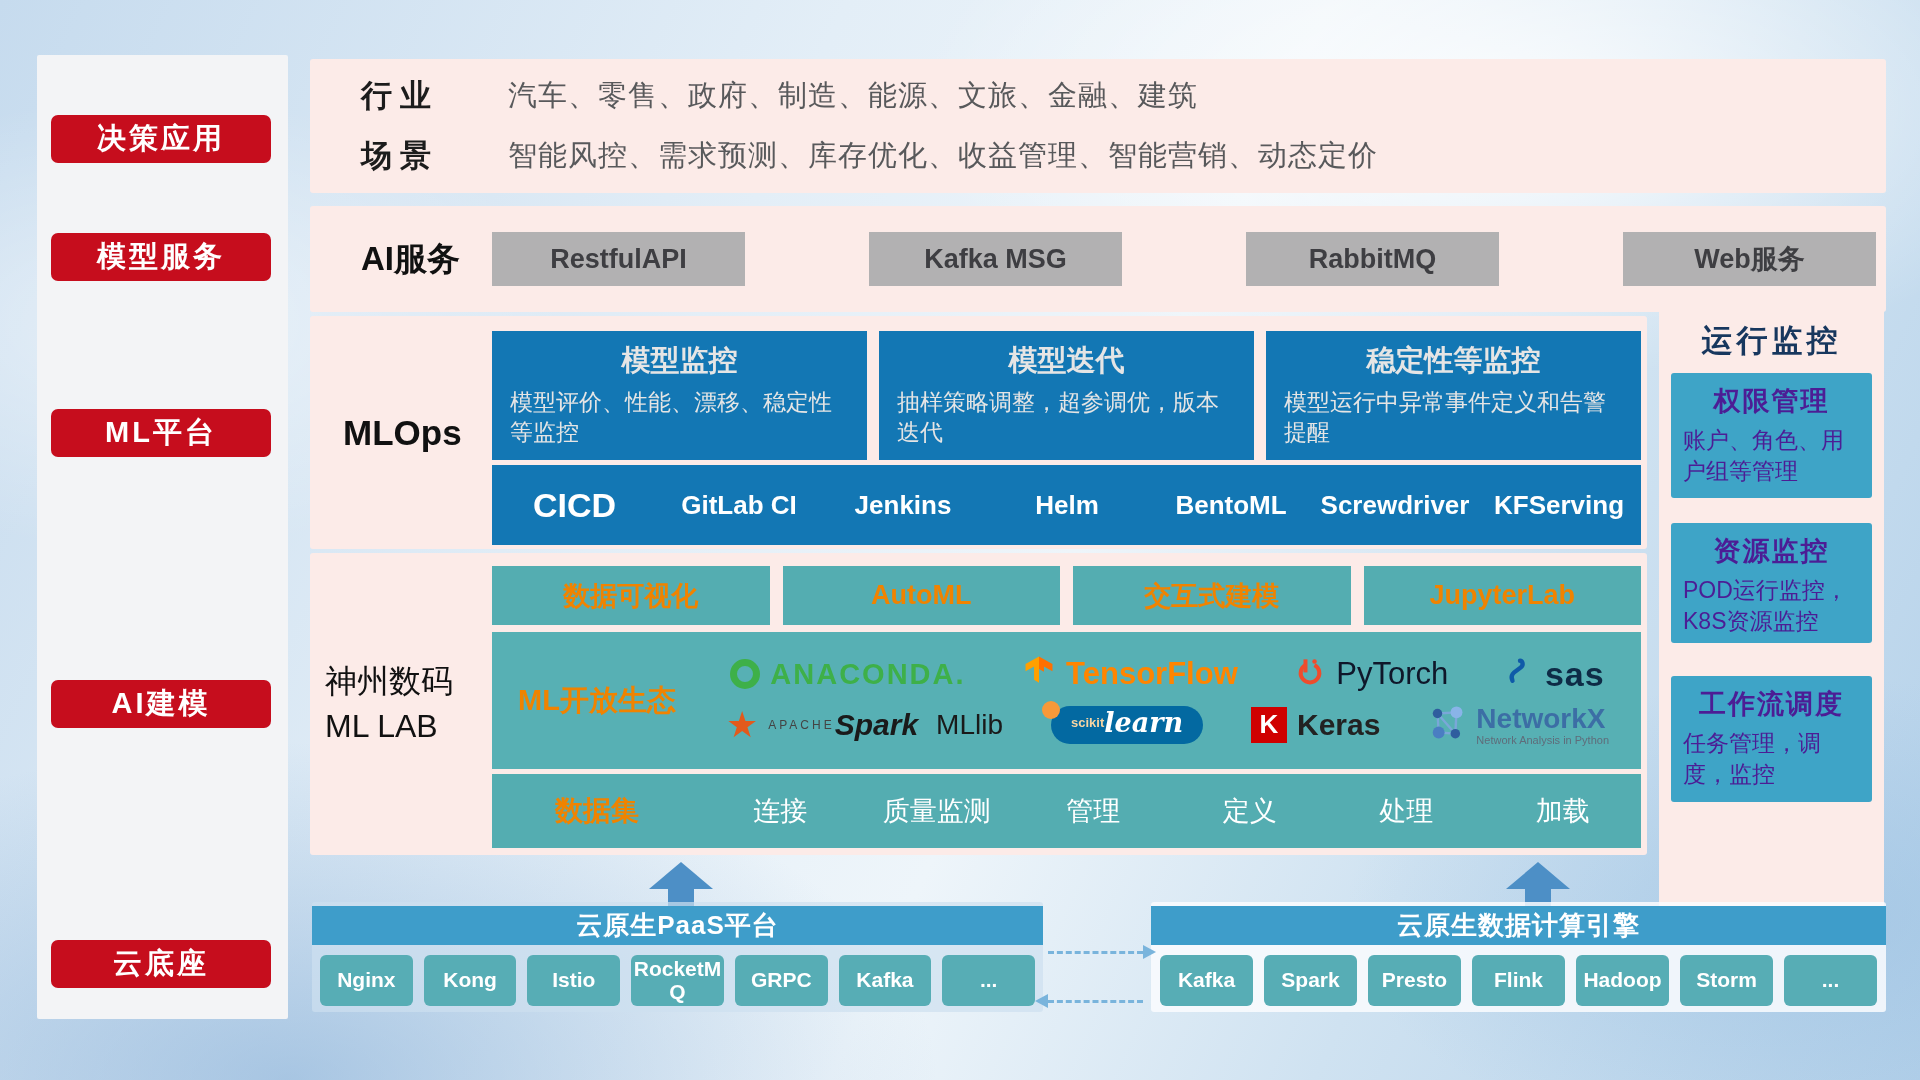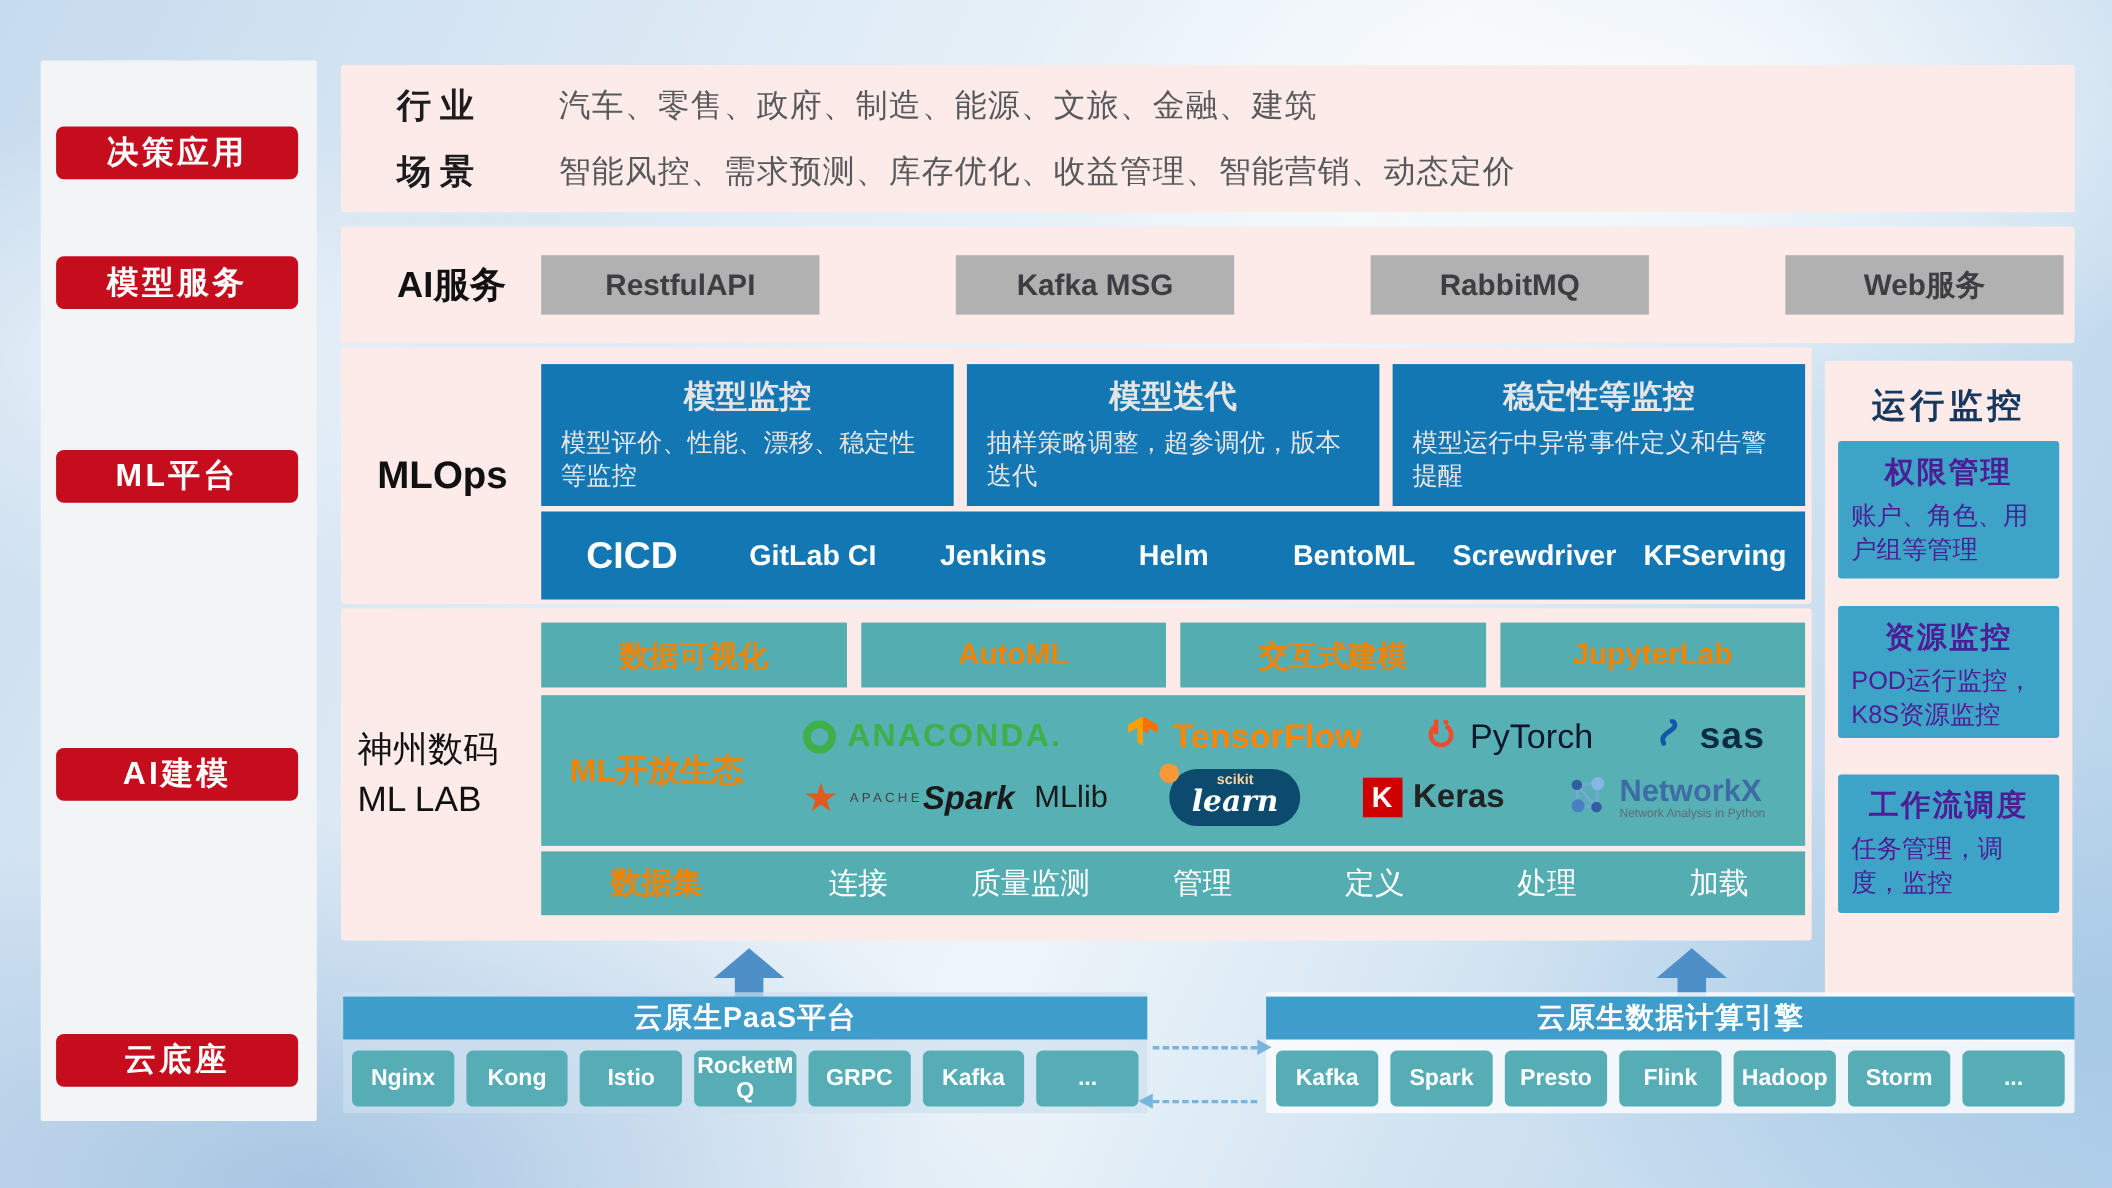--- a/index.html
+++ b/index.html
@@ -20,21 +20,21 @@
   .side-btn { position:absolute; left:14px; width:220px; height:48px; background:#c60d1d; color:#fff;
     font-size:29px; font-weight:bold; letter-spacing:3px; border-radius:7px;
     display:flex; align-items:center; justify-content:center; }
 
   
   .band { position:absolute; background:#fcebe8; border-radius:3px; }
   .band1 { left:310px; top:59px;  width:1576px; height:134px; display:flex; flex-direction:column; justify-content:center; gap:18px; padding-left:51px; }
   .band2 { left:310px; top:206px; width:1576px; height:106px; display:flex; align-items:center; padding-left:51px; }
   .band3 { left:310px; top:316px; width:1337px; height:233px; }
   .band4 { left:310px; top:553px; width:1337px; height:302px; }
-  .rightcol { left:1659px; top:328px; width:225px; height:619px;text-decoration:underline; }
+  .rightcol { left:1659px; top:300px; width:225px; height:619px;text-decoration:underline; }
 
   .irow { display:flex; align-items:center; }
   .ilabel { width:147px; font-size:31px; font-weight:bold; color:#1c1c1c; letter-spacing:8px; flex:none; }
   .icontent { font-size:29px; color:#58595b; letter-spacing:1px; }
 
   .band2-label { width:131px; font-size:33px; font-weight:bold; color:#111; flex:none; }
   .svc-row { display:flex; gap:124px; }
   .svc-btn { width:253px; height:54px; background:#b2b1b2; color:#3e3e42; font-weight:bold; font-size:27px;
     display:flex; align-items:center; justify-content:center; }
 
@@ -63,37 +63,37 @@
   
   .mllab-label { position:absolute; left:15px; top:0; height:100%; width:165px; display:flex; flex-direction:column;
     justify-content:center; font-size:32px; font-weight:normal; color:#111; line-height:1.4; }
   .lab-tools { position:absolute; left:182px; top:13px; width:1149px; display:flex; gap:13px; }
   .ltool { flex:1; height:59px; background:#54adb1; color:#f08300; font-size:27px; font-weight:bold;
     display:flex; align-items:center; justify-content:center; }
   .eco { position:absolute; left:182px; top:79px; width:1149px; height:137px; background:#57b0b4; display:flex; align-items:center; }
   .eco-label { width:210px; text-align:center; color:#f08300; font-size:29px; font-weight:bold; flex:none; }
   .eco-logos { flex:1; display:flex; flex-direction:column; gap:10px; padding-right:8px; }
   .eco-row { display:flex; align-items:center; justify-content:space-around; }
-  .dataset-bar { position:absolute; left:182px; top:221px; width:1149px; height:58px; background:#54adb1; display:flex; align-items:center; }
+  .dataset-bar { position:absolute; left:182px; top:221px; width:1149px; height:74px; background:#54adb1; display:flex; align-items:center; }
   .ds-first { width:210px; text-align:center; color:#f08300; font-weight:bold; font-size:28px; flex:none; }
   .ds-item { flex:1; text-align:center; color:#fff; font-size:27px; }
 
   
   .logo { display:inline-flex; align-items:center; gap:10px; }
   .ana-ring { width:30px; height:30px; border:7px solid #3eb049; border-radius:50%; }
   .ana-text { color:#3eb049; font-size:29px; font-weight:bold; letter-spacing:2px; }
   .tf-text { color:#ff8500; font-size:31px; font-weight:bold; }
   .pt-text { color:#0f172a; font-size:31px; font-weight:normal; }
   .sas-text { color:#0e2b46; font-size:34px; font-weight:bold; letter-spacing:1px; }
   .spark-icon { color:#e25a1c; font-size:36px; line-height:1; }
   .spark-stack { display:flex; flex-direction:row; align-items:center; }
   .spark-apache { font-size:12px; color:#444; letter-spacing:3px; }
   .spark-text { font-size:30px; font-weight:bold; font-style:italic; color:#1a1a1a; line-height:.9; }
   .mllib-text { font-size:28px; color:#1a1a1a; margin-left:8px; }
-  .skl-blob { position:relative; background:#0c4a6e; border-radius:30px; padding:3px 20px 7px; display:inline-flex; flex-direction:column; align-items:center; }
+  .skl-blob { position:relative; background:#0369a1; border-radius:30px; padding:3px 20px 7px; display:inline-flex; flex-direction:row; align-items:center; }
   .skl-blob::after { content:''; position:absolute; left:-9px; top:-5px; width:18px; height:18px; background:#f89939; border-radius:50%; }
   .skl-top { font-size:13px; color:#f8d5a3; font-weight:bold; line-height:1; }
   .skl-main { font-size:27px; color:#fff; font-style:italic; font-weight:bold; font-family:"DejaVu Serif",serif; line-height:1.05; }
   .keras-box { width:36px; height:36px; background:#d00000; color:#fff; font-weight:bold; font-size:26px;
     display:inline-flex; align-items:center; justify-content:center; }
   .keras-text { font-size:30px; font-weight:bold; color:#222; }
   .nx-stack { display:flex; flex-direction:column; }
   .nx-text { font-size:28px; font-weight:bold; color:#3c6ea5; line-height:1.1; }
   .nx-sub { font-size:11px; color:#5f6c7a; }
 

